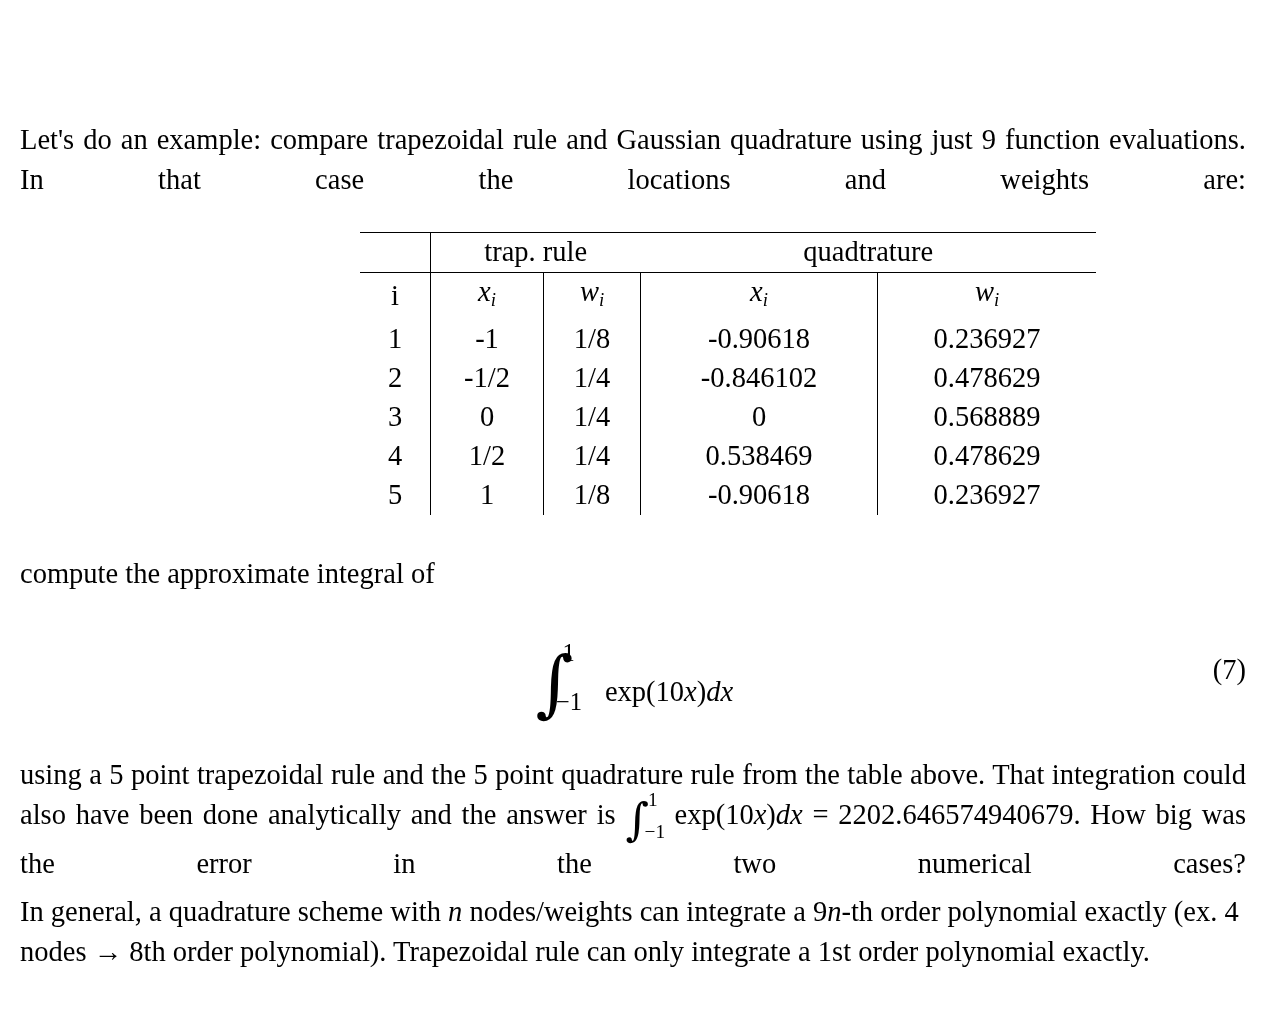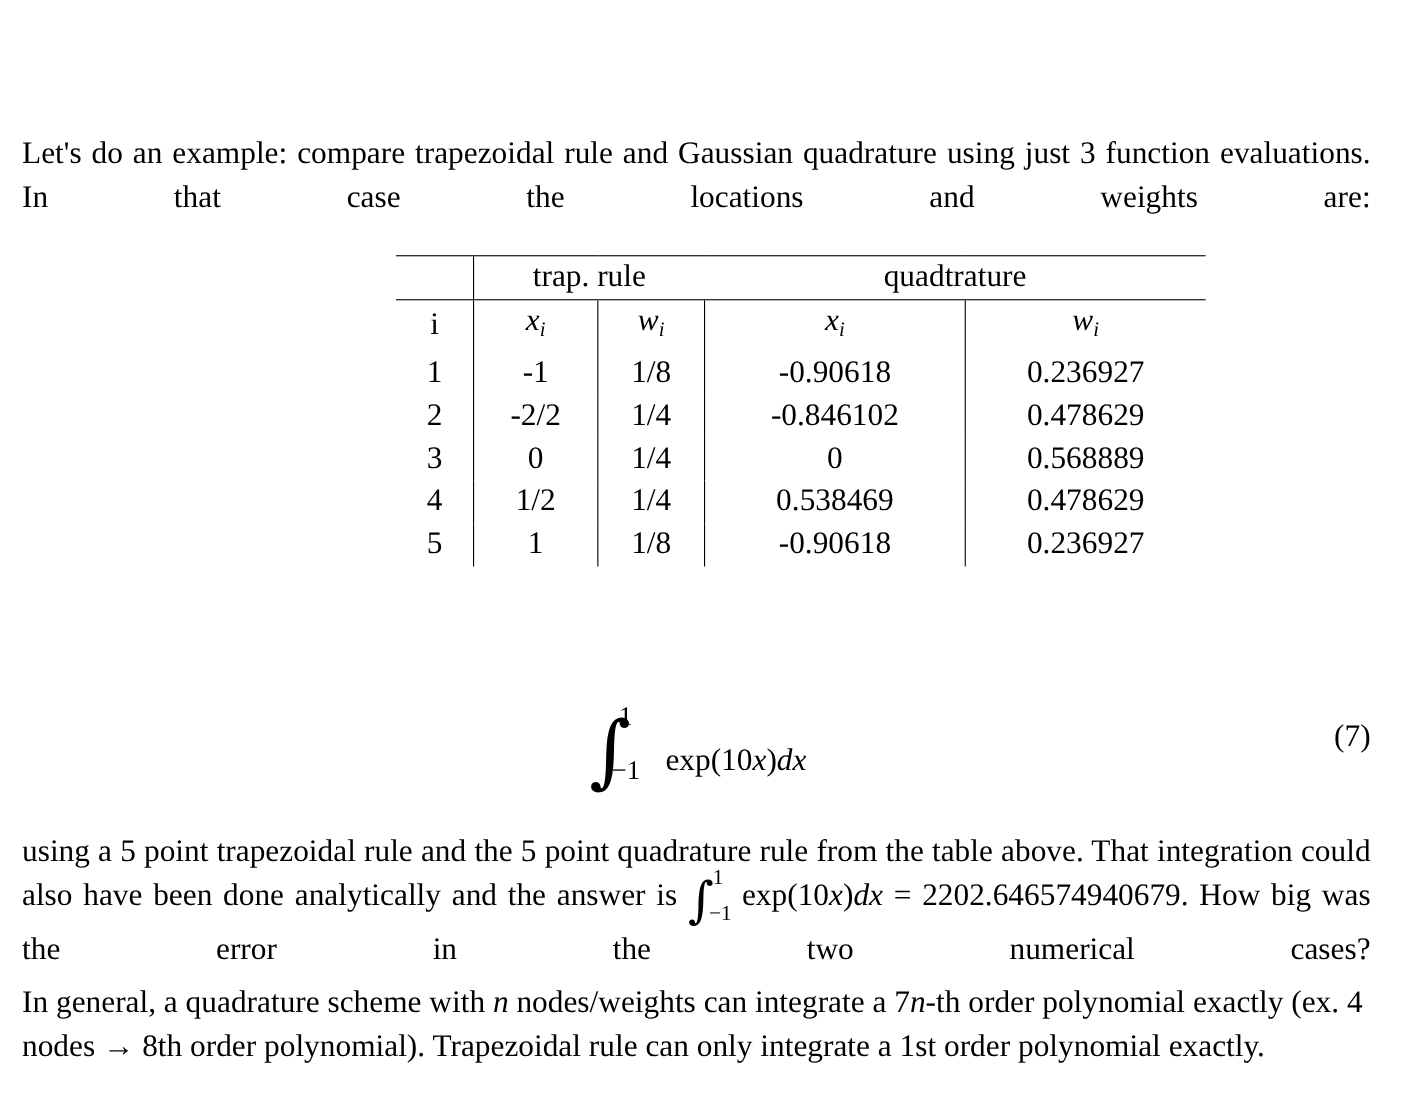--- a/index.html
+++ b/index.html
@@ -175,21 +175,21 @@
 
   .grouphead { padding-bottom: 4px; }
 </style>
 </head>
 <body>
 
 <div class="page">
 
 
   <div class="textblock" style="top: 120px;">
-    <p class="justified">Let's do an example: compare trapezoidal rule and Gaussian quadrature using just 3 function evaluations. In that case the locations and weights are:</p>
+    <p class="justified">Let's do an example: compare trapezoidal rule and Gaussian quadrature using just 9 function evaluations. In that case the locations and weights are:</p>
   </div>
 
   <div class="tablewrap">
     <table class="quad">
       <tbody>
         <tr class="rule-top">
           <td class="c-i grouphead"></td>
           <td class="c-tx c-tw vl grouphead" colspan="2">trap. rule</td>
           <td class="c-qx c-qw grouphead" colspan="2">quadtrature</td>
         </tr>
@@ -204,21 +204,21 @@
 
         <tr>
           <td class="c-i">1</td>
           <td class="c-tx vl">-1</td>
           <td class="c-tw vl">1/8</td>
           <td class="c-qx vl">-0.90618</td>
           <td class="c-qw vl">0.236927</td>
         </tr>
         <tr>
           <td class="c-i">2</td>
-          <td class="c-tx vl">-2/2</td>
+          <td class="c-tx vl">-1/2</td>
           <td class="c-tw vl">1/4</td>
           <td class="c-qx vl">-0.846102</td>
           <td class="c-qw vl">0.478629</td>
         </tr>
         <tr>
           <td class="c-i">3</td>
           <td class="c-tx vl">0</td>
           <td class="c-tw vl">1/4</td>
           <td class="c-qx vl">0</td>
           <td class="c-qw vl">0.568889</td>
@@ -234,31 +234,34 @@
           <td class="c-i">5</td>
           <td class="c-tx vl">1</td>
           <td class="c-tw vl">1/8</td>
           <td class="c-qx vl">-0.90618</td>
           <td class="c-qw vl">0.236927</td>
         </tr>
       </tbody>
     </table>
   </div>
 
+  <div class="textblock" style="top: 554px;">
+    <p class="noindent">compute the approximate integral of</p>
+  </div>
 
   <div class="eqline" style="top: 628px; height: 90px;">
     <div class="eq-inner" style="top: 12px;">
       <span class="bigint">
         <span class="sym">∫</span><span class="lims"><span class="up">1</span><span class="lo">−1</span></span><span class="body"><span class="mn">exp(10</span><span class="mi">x</span><span class="mn">)</span><span class="mi">d</span><span class="mi">x</span></span>
       </span>
     </div>
     <span class="eqnum">(7)</span>
   </div>
 
   <div class="textblock" style="top: 755px;">
     <p class="justified"><span>using a 5 point trapezoidal rule and the 5 point quadrature rule from the table above. That integration could also have been done analytically and the answer is </span><span class="intg"><span class="sym">∫</span><span class="lims"><span class="up">1</span><span class="lo">−1</span></span></span><span class="mn">exp(10</span><span class="mi">x</span><span class="mn">)</span><span class="mi">d</span><span class="mi">x</span> <span class="mo">=</span> <span>2202.646574940679. How big was the error in the two numerical cases?</span></p>
   </div>
 
   <div class="textblock last-ragged" style="top: 892px;">
-    <p class="justified"><span>In general, a quadrature scheme with </span><span class="mi">n</span><span> nodes/weights can integrate a 7</span><span class="mi">n</span><span>-th order polynomial exactly (ex. 4 nodes </span><span class="mo">→</span><span> 8th order polynomial). Trapezoidal rule can only integrate a 1st order polynomial exactly.</span></p>
+    <p class="justified"><span>In general, a quadrature scheme with </span><span class="mi">n</span><span> nodes/weights can integrate a 9</span><span class="mi">n</span><span>-th order polynomial exactly (ex. 4 nodes </span><span class="mo">→</span><span> 8th order polynomial). Trapezoidal rule can only integrate a 1st order polynomial exactly.</span></p>
   </div>
 
 </div>
 
 </body></html>

